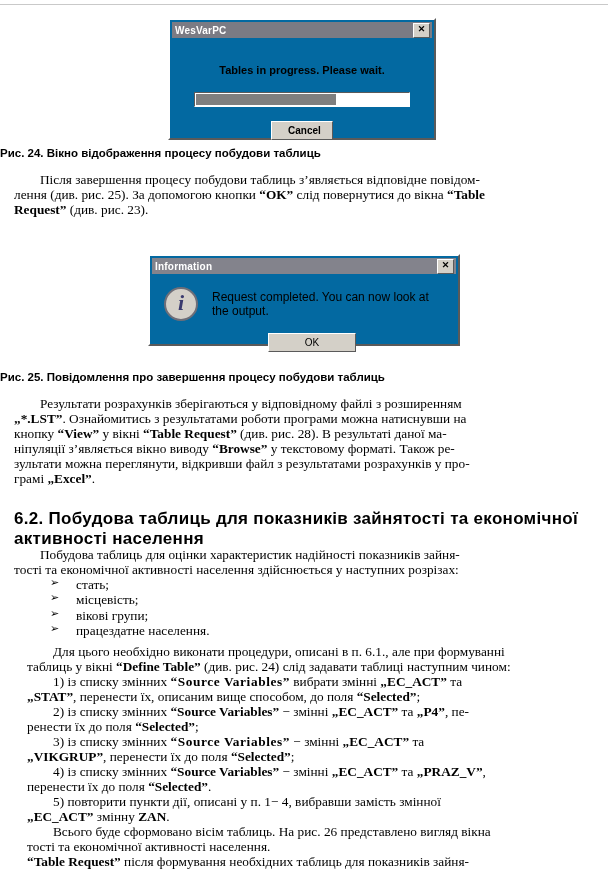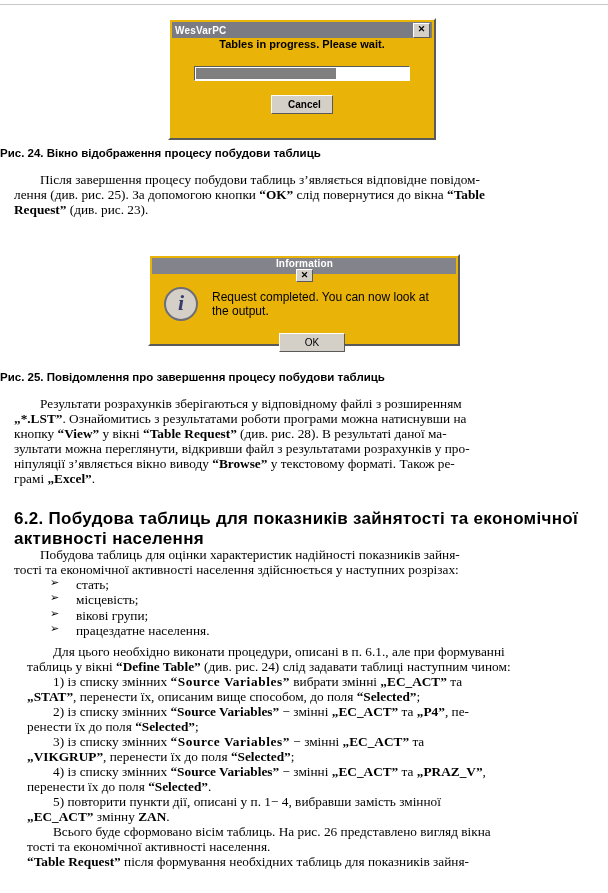--- a/index.html
+++ b/index.html
@@ -24,40 +24,40 @@
   .topline {
     position: absolute;
     left: 0; top: 4px;
     width: 608px;
     height: 1px;
     background: #c9c9c9;
   }
 
   
   .win {
-    background: #eab308;
+    background: #0369a1;
     border-top: 2px solid #ffffff;
     border-left: 2px solid #ffffff;
     border-right: 2px solid #5a5a5a;
     border-bottom: 2px solid #5a5a5a;
     box-sizing: border-box;
     font-family: "Liberation Sans", sans-serif;
   }
   .win-title {
     height: 16px;
     margin: 2px 2px 0 2px;
     background: #7b7b84;
     display: flex;
     align-items: center;
     padding: 0 2px 0 3px;
     color: #ffffff;
     font-size: 10px;
     font-weight: bold;
   }
-  .win-title.gray { background: #83838c; flex-direction: column; }
+  .win-title.gray { background: #83838c; }
   .win-title-text { flex: 1; letter-spacing: 0.2px; }
   .title-btn {
     width: 15px;
     height: 13px;
     background: #d4d0c8;
     border-top: 1px solid #ffffff;
     border-left: 1px solid #ffffff;
     border-right: 1px solid #5a5a5a;
     border-bottom: 1px solid #5a5a5a;
     color: #000;
@@ -105,21 +105,21 @@
   }
 
   
   #dlg-tables {
     position: absolute;
     left: 168px;
     top: 18px;
     width: 268px;
     height: 122px;
   }
-  #dlg-tables .win-msg { }
+  #dlg-tables .win-msg { margin-top: 26px; }
   #dlg-tables .progress-wrap { margin: 16px 24px 0 24px; }
   #dlg-tables .btn-wrap { text-align: center; margin-top: 13px; }
   #dlg-tables .btn95 { width: 62px; padding: 3px 16px; }
 
   
   #dlg-info {
     position: absolute;
     left: 148px;
     top: 254px;
     width: 312px;
@@ -144,21 +144,21 @@
     line-height: 28px;
     text-align: center;
     flex: 0 0 auto;
   }
   .info-text {
     margin-left: 14px;
     font-size: 12px;
     color: #000;
   }
   #dlg-info .btn-wrap { text-align: center; margin-top: 11px; }
-  #dlg-info .btn95 { width: 66px; padding: 3px 8px; font-weight: normal; margin-left: 16px; }
+  #dlg-info .btn95 { width: 88px; padding: 3px 8px; font-weight: normal; margin-left: 16px; }
 
   
   .caption {
     text-align: left;
     font-family: "Liberation Sans", sans-serif;
     font-size: 11.5px;
     font-weight: bold;
     margin: 0;
   }
   p.body {
@@ -258,24 +258,24 @@
     <p class="body">
       <span>Результати розрахунків зберігаються у відповідному файлі з розширенням</span>
     </p>
     <p class="body noind">
       <span class="b">„*.LST”</span><span>. Ознайомитись з результатами роботи програми можна натиснувши на</span>
     </p>
     <p class="body noind">
       <span>кнопку </span><span class="b">“View”</span><span> у вікні </span><span class="b">“Table Request”</span><span> (див. рис. 28). В результаті даної ма-</span>
     </p>
     <p class="body noind">
+      <span>ніпуляції з’являється вікно виводу </span><span class="b">“Browse”</span><span> у текстовому форматі. Також ре-</span>
+    </p>
+    <p class="body noind">
       <span>зультати можна переглянути, відкривши файл з результатами розрахунків у про-</span>
-    </p>
-    <p class="body noind">
-      <span>ніпуляції з’являється вікно виводу </span><span class="b">“Browse”</span><span> у текстовому форматі. Також ре-</span>
     </p>
     <p class="body noind">
       <span>грамі </span><span class="b">„Excel”</span><span>.</span>
     </p>
   </div>
 
   <div style="position:absolute; left:14px; top:509px; width:580px;">
     <div class="heading">6.2. Побудова таблиць для показників зайнятості та економічної</div>
     <div class="heading">активності населення</div>
   </div>

